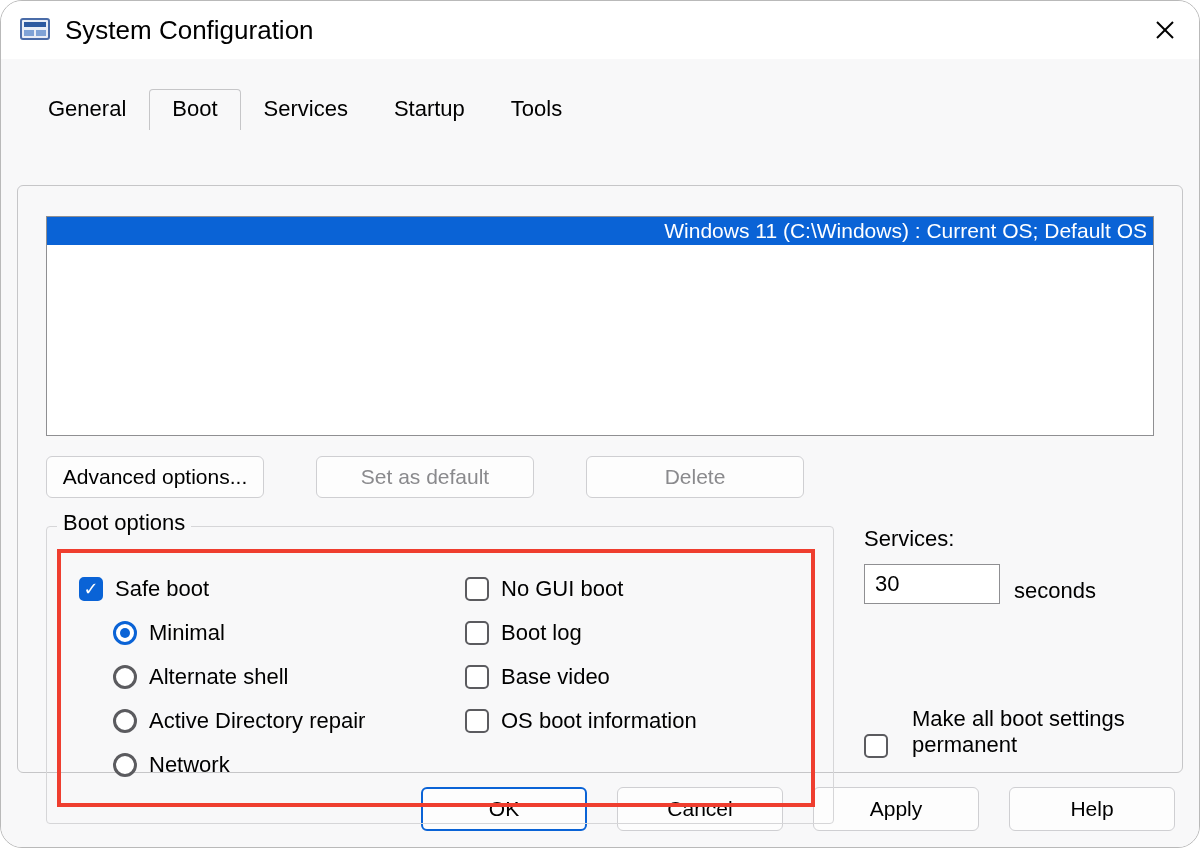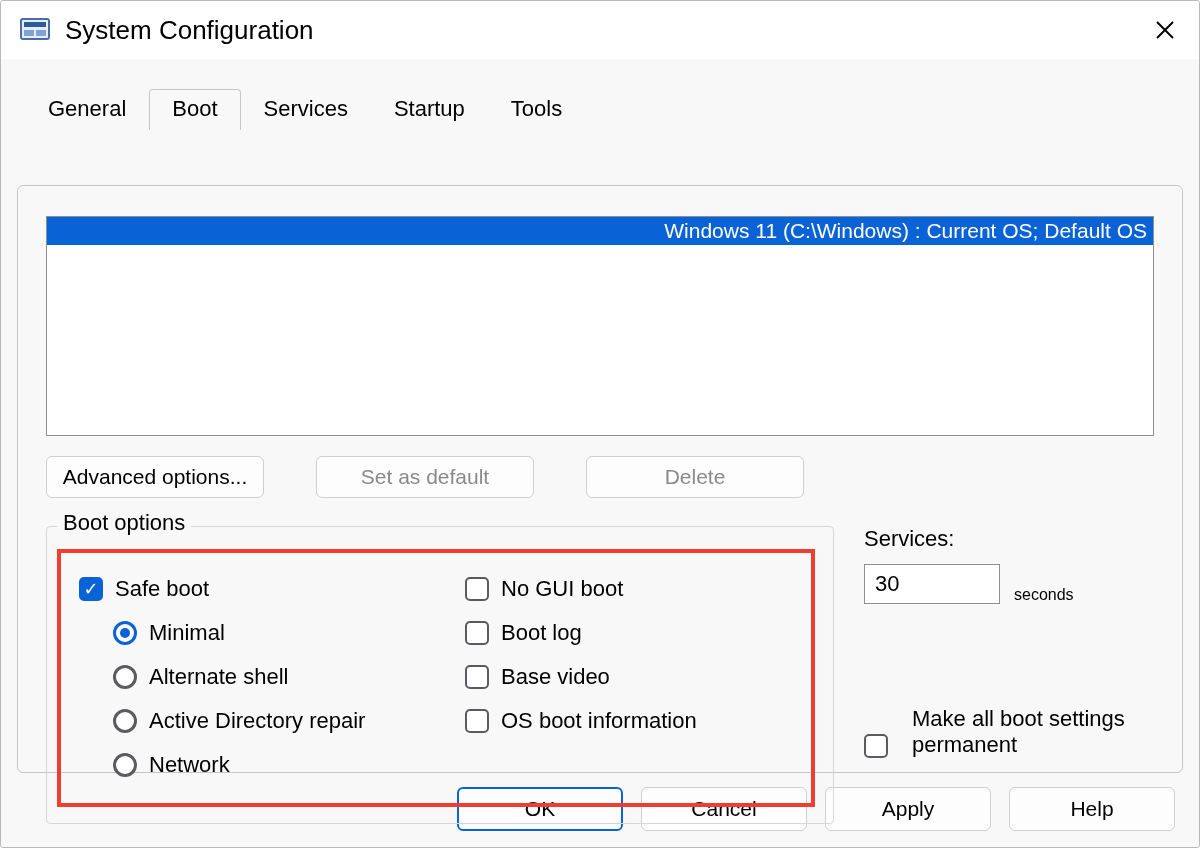--- a/index.html
+++ b/index.html
@@ -8,21 +8,21 @@
     width:1200px; height:848px;
     font-family: "Segoe UI", Tahoma, sans-serif;
     font-size:21px;
     color:#000;
     background:#fff;
   }
   .window {
     width:1200px; height:848px;
     background:#fcfcfd;
     border:1px solid #b9b9b9;
-    border-radius:3px;
+    border-radius:22px;
     overflow:hidden;
     position:relative;
   }
   .titlebar {
     height:58px;
     display:flex; align-items:center;
     padding:0 14px 0 18px;
     background:#fff;
   }
   .titlebar .appicon {
@@ -154,30 +154,30 @@
   .timeoutrow {
     position:absolute; left:846px; top:378px; display:flex; align-items:flex-end; gap:14px;
   }
   .timeoutinput {
     width:136px; height:40px;
     border:1px solid #8f8f92;
     background:#fff;
     font-size:22px;
     padding:2px 10px;
   }
-  .secondslbl { font-size:16px; }
+  .secondslbl { font-size:22px; }
   .perm {
     position:absolute; left:846px; top:520px; width:300px;
     display:flex; align-items:flex-end; gap:12px; font-size:22px;
   }
   .perm .chk { margin-top:2px; }
   
   .bottomrow {
     position:absolute; right:24px; bottom:16px;
-    display:flex; gap:18px;margin-top:32px;
+    display:flex; gap:30px;margin-top:32px;
   }
   .dlgbtn {
     height:44px; width:166px;
     background:#fdfdfd;
     border:1px solid #cfcfd2;
     border-radius:6px;
     font-size:21px;
     display:flex; align-items:center; justify-content:center;
     cursor:pointer;
   }

